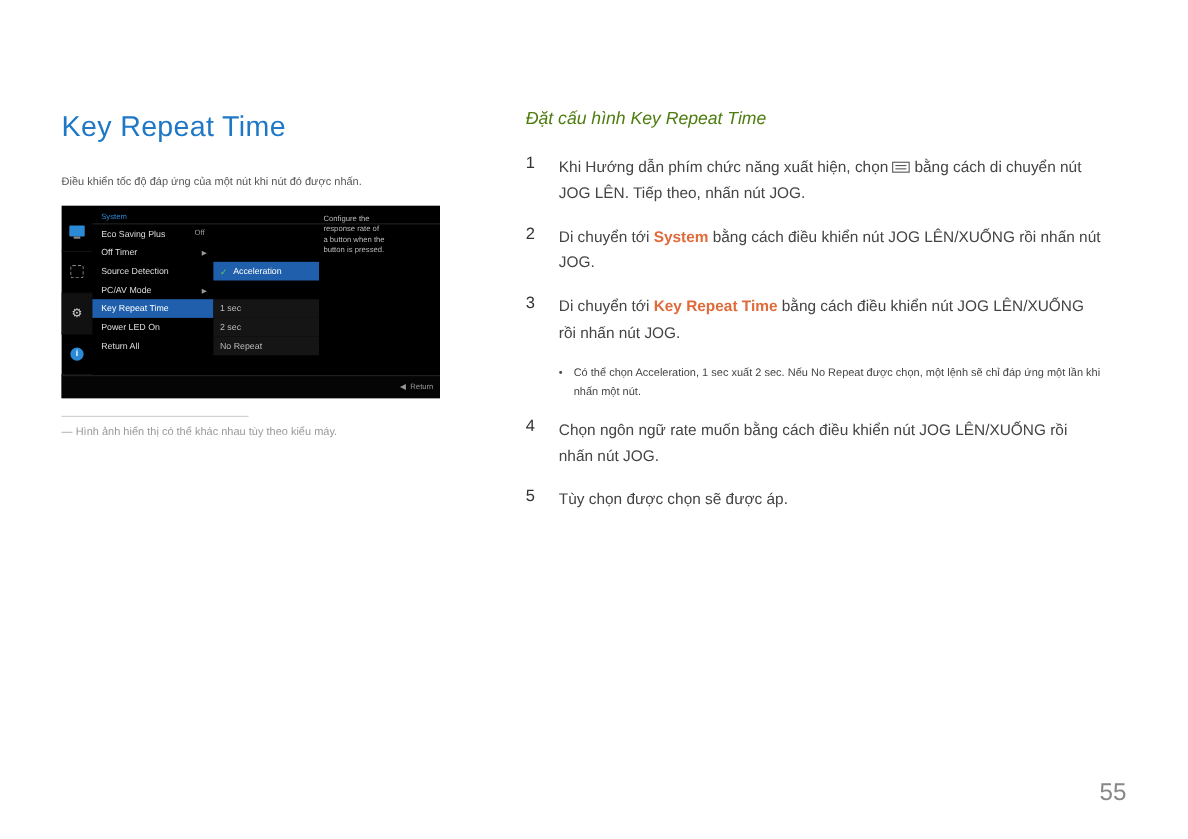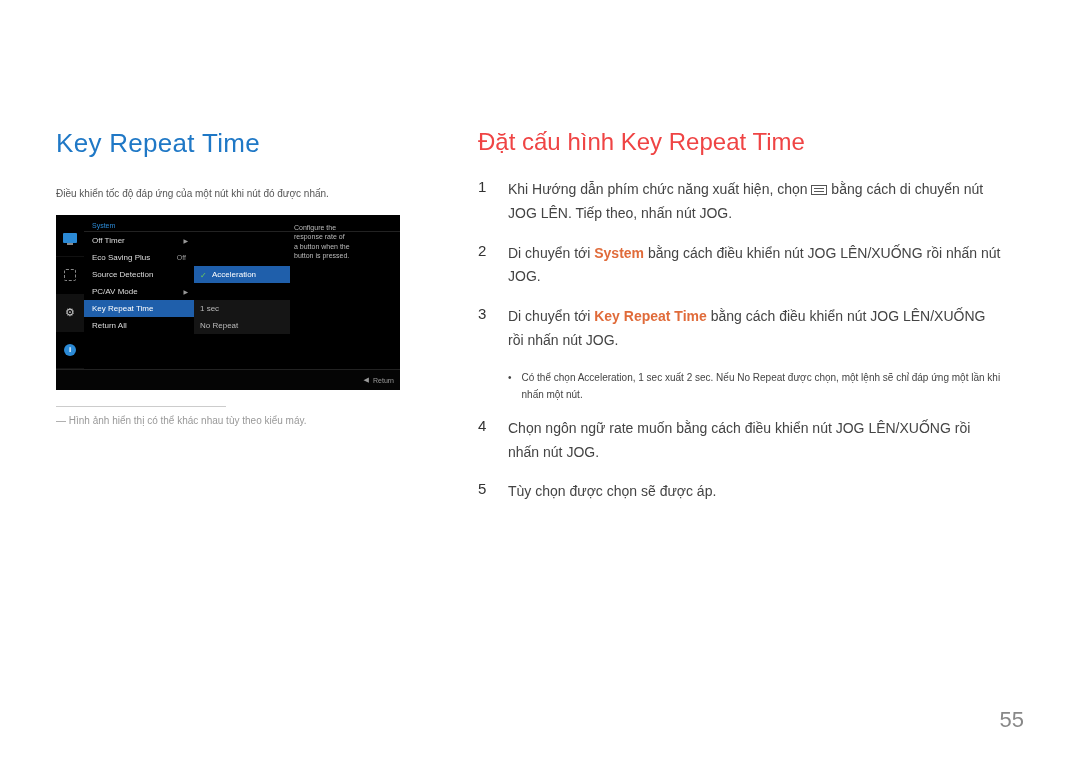--- a/index.html
+++ b/index.html
@@ -8,27 +8,26 @@
     height: 763px;
     background: #ffffff;
     font-family: Arial, Helvetica, sans-serif;
     position: relative;
     color: #555;
   }
   .page {
     display: flex;
     padding: 100px 76px 0 56px;
     gap: 28px;
-    margin-top: 28px;
   }
   .left-col { width: 350px; flex-shrink: 0; }
   .right-col { flex: 1; padding-left: 44px; }
   .main-title { font-size: 26px; font-weight: 400; color: #1f78c6; margin-bottom: 28px; letter-spacing: 0.3px; }
   .sub-desc { font-size: 10px; color: #555; margin-bottom: 14px; line-height: 1.4; }
-  .right-title { font-size: 24px; font-weight: 400; color: #ef4444; margin-bottom: 22px; }
+  .right-title { font-size: 16px; font-weight: 400; color: #4d7c0f; margin-bottom: 22px; font-style: italic; }
   .step-list { list-style: none; }
   .step-row { display: flex; align-items: flex-start; gap: 16px; margin-bottom: 16px; }
   .step-num { font-size: 15px; font-weight: 400; color: #333; width: 14px; flex-shrink: 0; font-family: Arial; }
   .step-text { font-size: 14px; color: #444; line-height: 1.7; flex: 1; }
   .step-text .hl-red { color: #e06b3a; font-weight: 400; }
   .step-text .bold { font-weight: 700; }
   .bullet-row { display: flex; align-items: flex-start; gap: 10px; margin: 10px 0 14px 30px; }
   .bullet-dot { font-size: 10px; color: #444; line-height: 1.7; }
   .bullet-text { font-size: 10px; color: #444; line-height: 1.7; flex:1; }
   .menu-icon-box { display:inline-block; width:16px; height:10px; border:1px solid #555; background:#fff; vertical-align:middle; position:relative;}
@@ -84,28 +83,28 @@
           </div>
         <div class="osd-left-icon">
             <div class="osd-icon-info">i</div>
           </div>
       </div>
       <div class="osd-mid">
         <div class="osd-mid-header">System</div>
         <div id="osd-rows">
             <div class="osd-row">
               <div class="osd-col1">
-                <span>Off Timer</span>
-                <span class="arrow">▶</span>
+                <span>Eco Saving Plus</span>
+                <span class="val">Off</span>
               </div>
             </div>
             <div class="osd-row">
               <div class="osd-col1">
-                <span>Eco Saving Plus</span>
-                <span class="val">Off</span>
+                <span>Off Timer</span>
+                <span class="arrow">▶</span>
               </div>
             </div>
             <div class="osd-row">
               <div class="osd-col1">
                 <span>Source Detection</span>
               </div>
               <div class="osd-col2 sel">
                 <span class="osd-check">✓</span>
                 <span>Acceleration</span>
               </div>
@@ -115,20 +114,28 @@
                 <span>PC/AV Mode</span>
                 <span class="arrow">▶</span>
               </div>
             </div>
             <div class="osd-row">
               <div class="osd-col1 sel">
                 <span>Key Repeat Time</span>
               </div>
               <div class="osd-col2">
                 <span>1 sec</span>
+              </div>
+            </div>
+            <div class="osd-row">
+              <div class="osd-col1">
+                <span>Power LED On</span>
+              </div>
+              <div class="osd-col2">
+                <span>2 sec</span>
               </div>
             </div>
             <div class="osd-row">
               <div class="osd-col1">
                 <span>Return All</span>
               </div>
               <div class="osd-col2">
                 <span>No Repeat</span>
               </div>
             </div>

